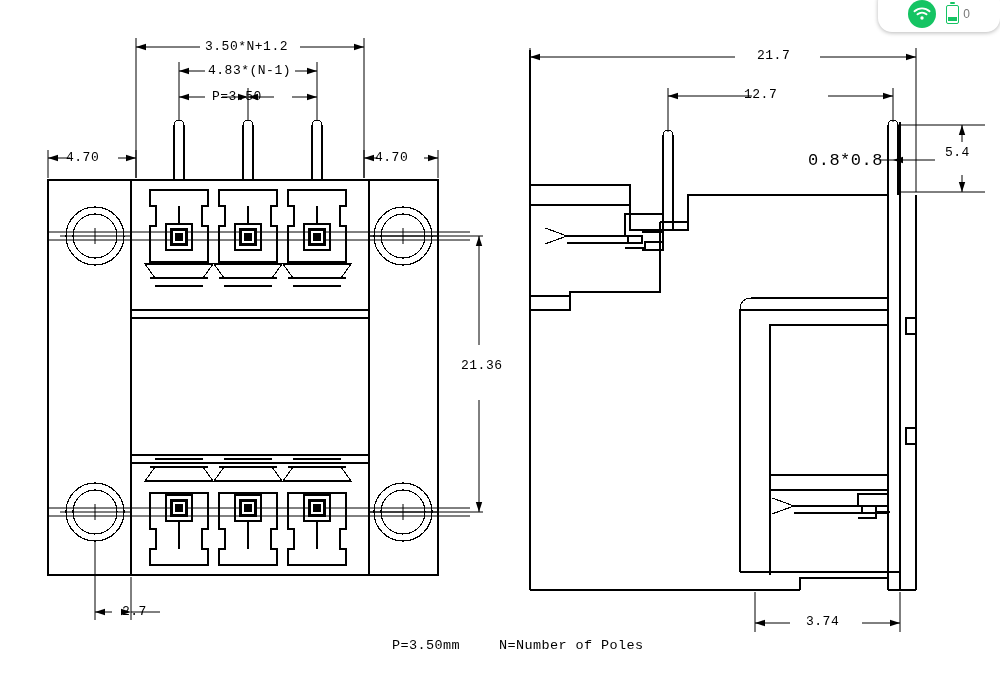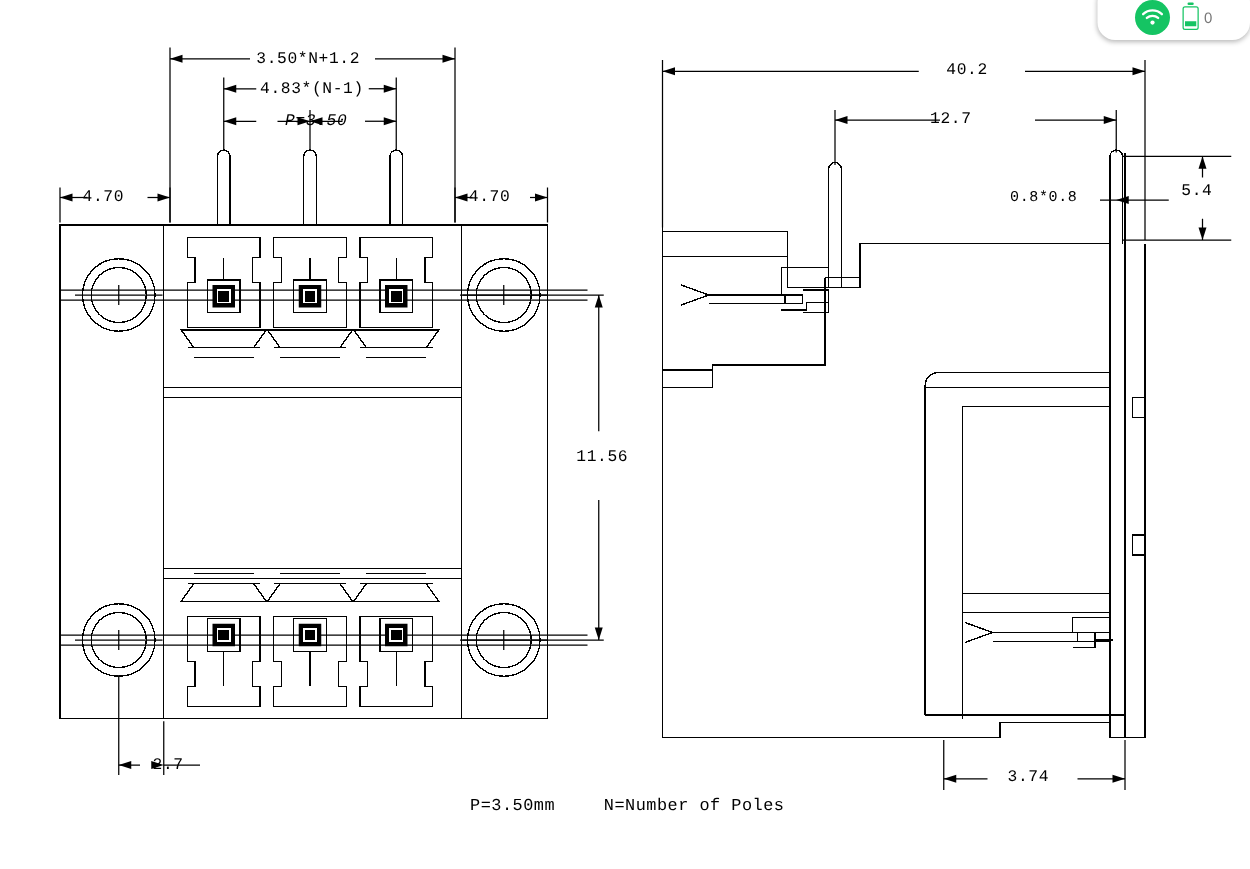--- a/index.html
+++ b/index.html
@@ -27,21 +27,21 @@
   .dim { stroke: #000; stroke-width: 1; fill: none; }
   .fill-blk { fill: #000; stroke: none; }
   .txt {
     position: absolute;
     font-family: "Liberation Mono", "DejaVu Sans Mono", monospace;
     font-size: 13px;
     color: #000;
     white-space: nowrap;
     letter-spacing: 0.5px;
   }
-  .txt-small { font-size: 12px; }
+  .txt-small { font-size: 17px; }
   .caption {
     position: absolute;
     font-size: 13.5px;
     letter-spacing: 0.4px;
   }
   
   #status-pill {
     position: absolute;
     right: 0px;
     top: -12px;
@@ -358,33 +358,33 @@
       <line class="dim" x1="900" y1="592" x2="900" y2="632"></line>
       <line class="dim" x1="755" y1="623" x2="790" y2="623"></line>
       <line class="dim" x1="862" y1="623" x2="900" y2="623"></line>
       <path class="fill-blk" d="M755 623 l10 -3.2 v6.4 z"></path>
       <path class="fill-blk" d="M900 623 l-10 -3.2 v6.4 z"></path>
     </g>
   </svg>
 
   <div class="txt" style="left:205px; top:39px;">3.50*N+1.2</div>
   <div class="txt" style="left:208px; top:63px;">4.83*(N-1)</div>
-  <div class="txt" style="left:228px; top:89px;font-style:italic;">P=3.50</div>
+  <div class="txt" style="left:212px; top:89px;">P=3.50</div>
   <div class="txt" style="left:66px; top:150px;">4.70</div>
   <div class="txt" style="left:375px; top:150px;">4.70</div>
-  <div class="txt" style="left:461px; top:358px;">11.56</div>
+  <div class="txt" style="left:461px; top:358px;">21.36</div>
   <div class="txt" style="left:122px; top:604px;">2.7</div>
 
-  <div class="txt" style="left:757px; top:48px;">40.2</div>
+  <div class="txt" style="left:757px; top:48px;">21.7</div>
   <div class="txt" style="left:744px; top:87px;">12.7</div>
   <div class="txt txt-small" style="left:808px; top:151px;">0.8*0.8</div>
   <div class="txt" style="left:945px; top:145px;">5.4</div>
   <div class="txt" style="left:806px; top:614px;">3.74</div>
 
-  <div class="caption" style="left:376px; top:638px;">
+  <div class="caption" style="left:392px; top:638px;">
     <span>P=3.50mm</span>
     <span style="display:inline-block; width:22px;"></span>
     <span>N=Number of Poles</span>
   </div>
 
   <div id="status-pill">
     <div class="wifi-badge">
       <svg width="18" height="14" viewBox="0 0 18 14">
         <path d="M1.5 4.3 A11 11 0 0 1 16.5 4.3" fill="none" stroke="#ffffff" stroke-width="1.9" stroke-linecap="round"></path>
         <path d="M4.5 7.3 A7 7 0 0 1 13.5 7.3" fill="none" stroke="#ffffff" stroke-width="1.9" stroke-linecap="round"></path>

